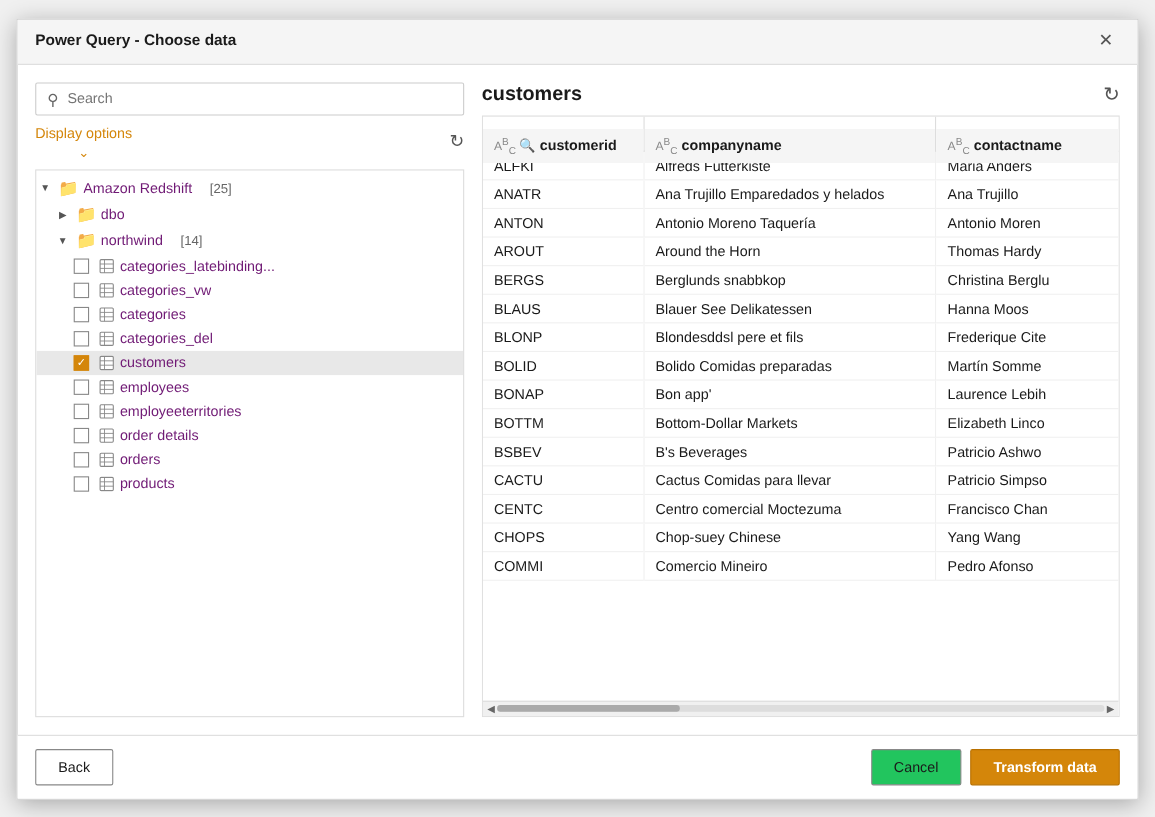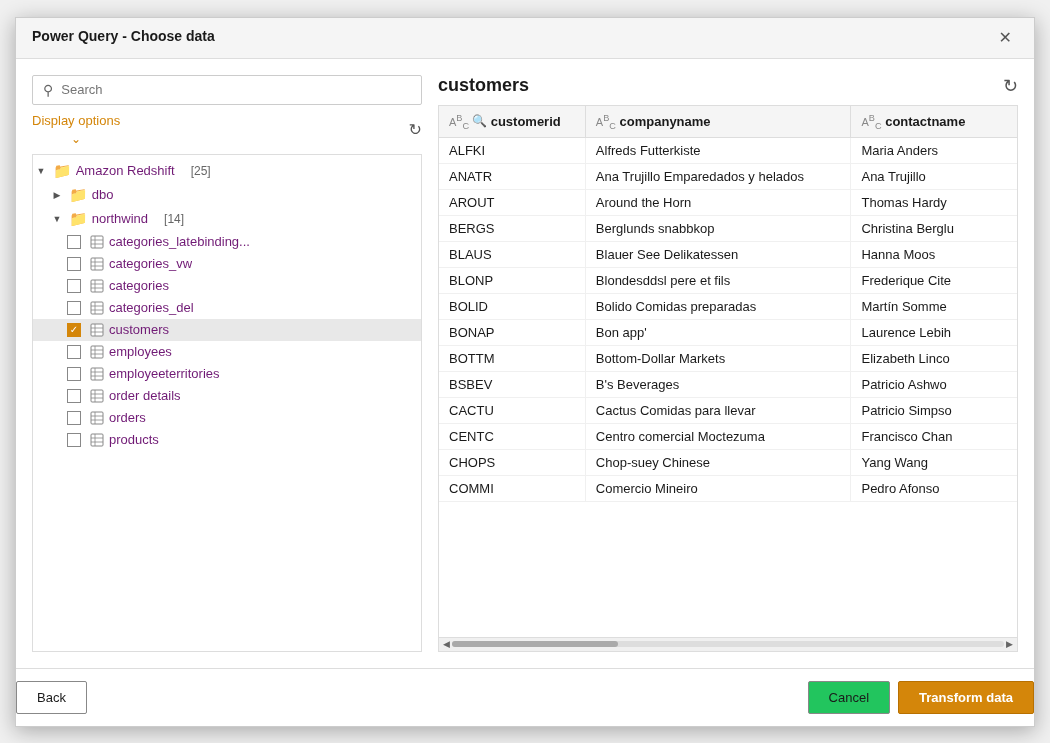--- a/index.html
+++ b/index.html
@@ -223,21 +223,21 @@
     .data-table thead th {
       background: #f5f5f5;
       border-bottom: 1px solid #ddd;
       border-right: 1px solid #ddd;
       padding: 7px 10px;
       text-align: left;
       font-weight: 600;
       color: #1a1a1a;
       white-space: nowrap;
       position: sticky;
-      top: 0;
+      top: 11px;
       z-index: 1;
     }
     .data-table thead th:last-child { border-right: none; }
     .data-table tbody tr { border-bottom: 1px solid #f0f0f0; }
     .data-table tbody td {
       padding: 5px 10px;
       border-right: 1px solid #f0f0f0;
       color: #1a1a1a;
       white-space: nowrap;
       overflow: hidden;
@@ -285,21 +285,21 @@
       left: 0;
       top: 0;
       width: 30%;
       height: 100%;
       background: #aaa;
       border-radius: 3px;
     }
     
     .footer {
       border-top: 1px solid #ddd;
-      padding: 12px 0;
+      padding: 12px 16px;
       display: flex;
       align-items: center;
       justify-content: space-between;
       flex-shrink: 0;
       background: #fff;
     }
     .btn {
       padding: 8px 20px;
       font-size: 13px;
       cursor: pointer;
@@ -573,20 +573,25 @@
                   <td>ALFKI</td>
                   <td>Alfreds Futterkiste</td>
                   <td>Maria Anders</td>
                 </tr>
                 <tr>
                   <td>ANATR</td>
                   <td>Ana Trujillo Emparedados y helados</td>
                   <td>Ana Trujillo</td>
                 </tr>
                 <tr>
+                  <td>ANTON</td>
+                  <td>Antonio Moreno Taquería</td>
+                  <td>Antonio Moren</td>
+                </tr>
+                <tr>
                   <td>AROUT</td>
                   <td>Around the Horn</td>
                   <td>Thomas Hardy</td>
                 </tr>
                 <tr>
                   <td>BERGS</td>
                   <td>Berglunds snabbkop</td>
                   <td>Christina Berglu</td>
                 </tr>
                 <tr>

